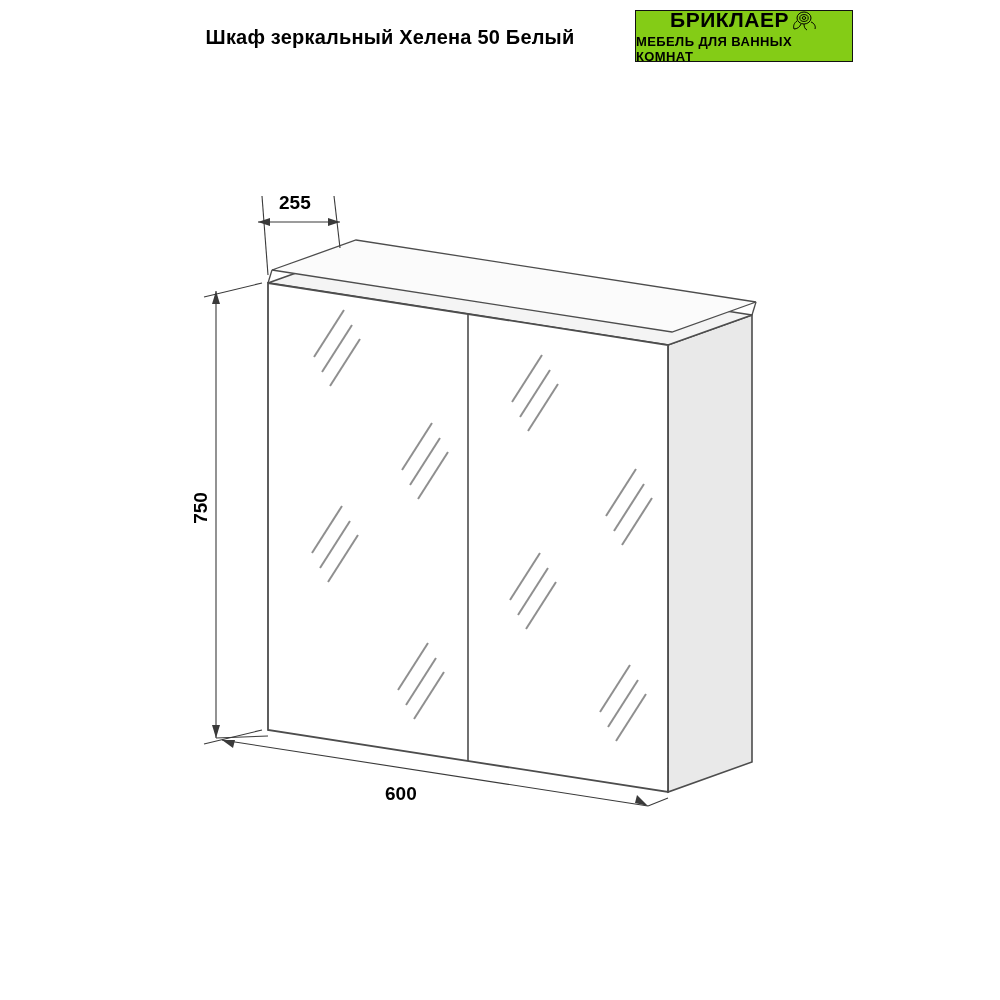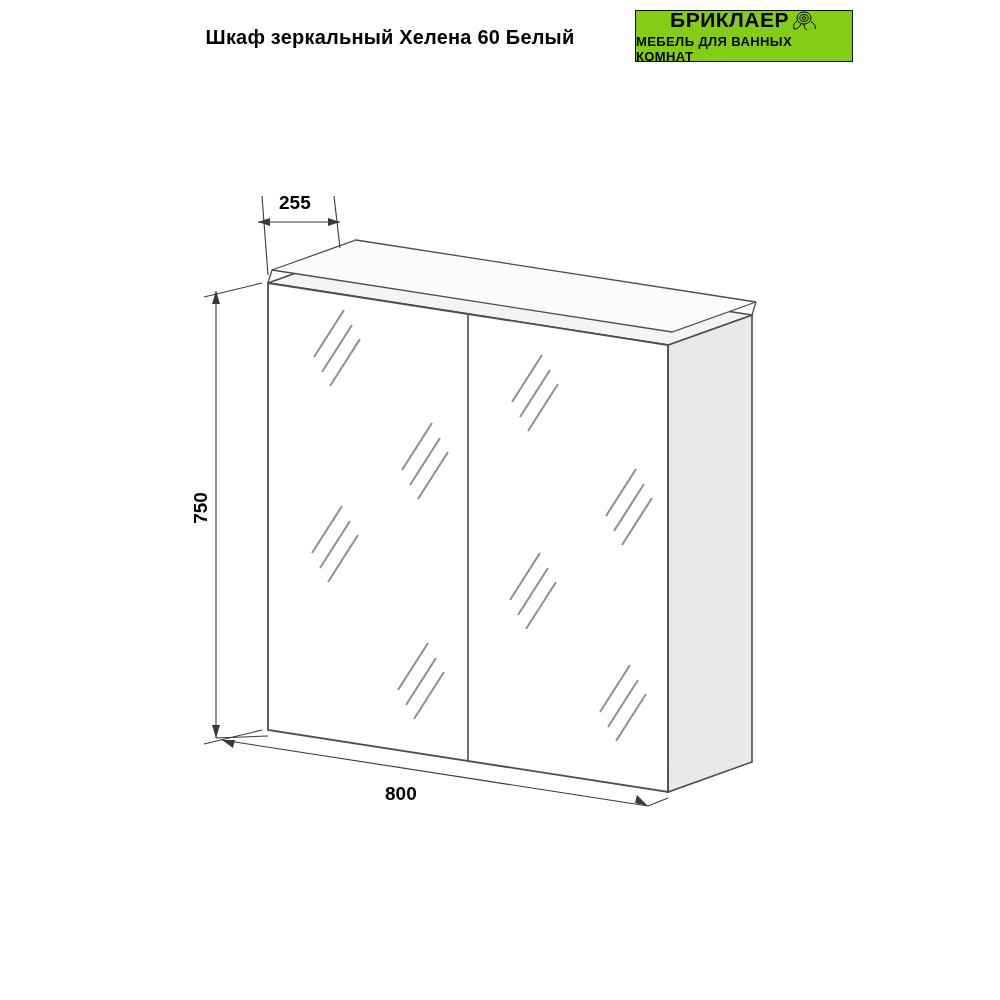--- a/index.html
+++ b/index.html
@@ -94,21 +94,21 @@
     top: 497px;
     transform: rotate(-90deg);
     transform-origin: center center;
   }
 </style>
 </head>
 <body>
 
 <div id="page">
 
-  <div class="title">Шкаф зеркальный Хелена 60 Белый</div>
+  <div class="title">Шкаф зеркальный Хелена 50 Белый</div>
 
   <div class="brand-box">
     <div class="brand-row">
       <span class="brand-name">БРИКЛАЕР</span>
       <span class="brand-mark">
         <svg width="26" height="22" viewBox="0 0 26 22">
           <g fill="none" stroke="#000000" stroke-width="1">
             <ellipse cx="12" cy="9" rx="7" ry="6"></ellipse>
             <ellipse cx="12" cy="9" rx="4.2" ry="3.4"></ellipse>
             <ellipse cx="12" cy="9" rx="1.8" ry="1.4"></ellipse>
@@ -196,15 +196,15 @@
       <line x1="222" y1="740" x2="648" y2="806"></line>
       <polygon points="222,740 235,740 233,748" fill="#3a3a3a" stroke="none"></polygon>
       <polygon points="648,806 635,803 637,795" fill="#3a3a3a" stroke="none"></polygon>
     </g>
   </svg>
 
   <div class="dim-label" id="dim-top-label">255</div>
 
   <div class="dim-label" id="dim-height-label">750</div>
 
-  <div class="dim-label" id="dim-width-label">800</div>
+  <div class="dim-label" id="dim-width-label">600</div>
 
 </div>
 
 </body></html>

